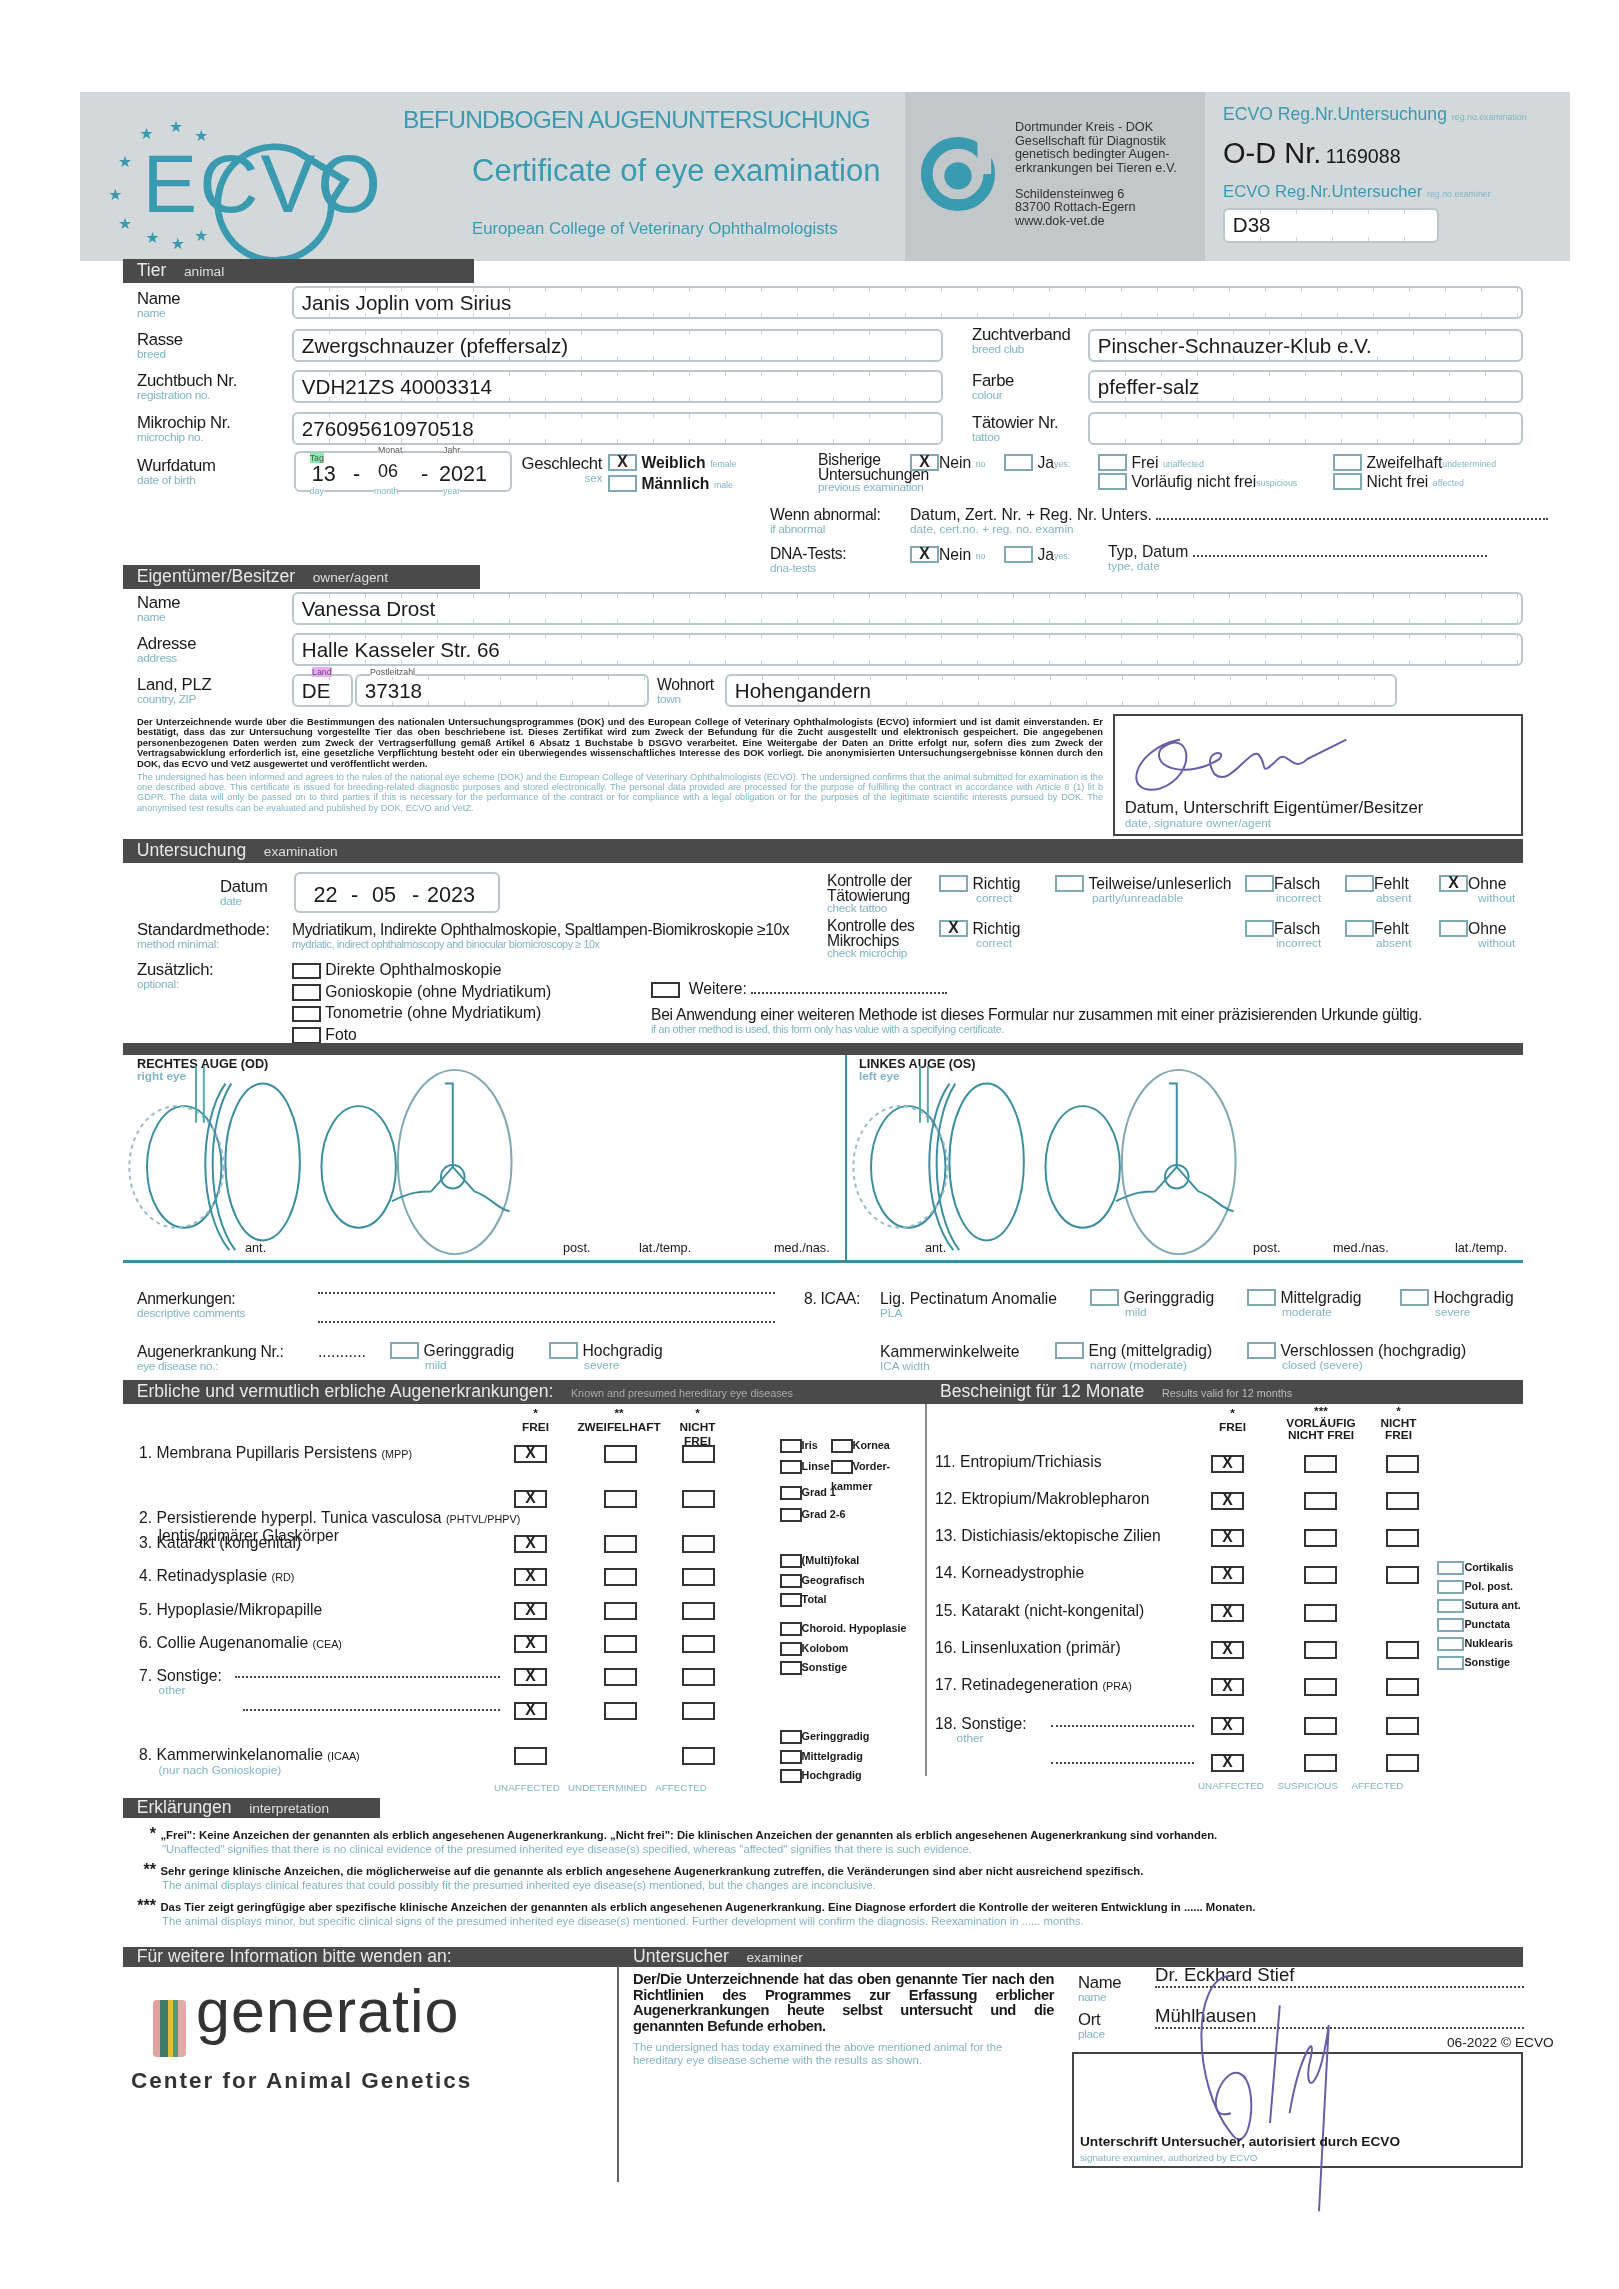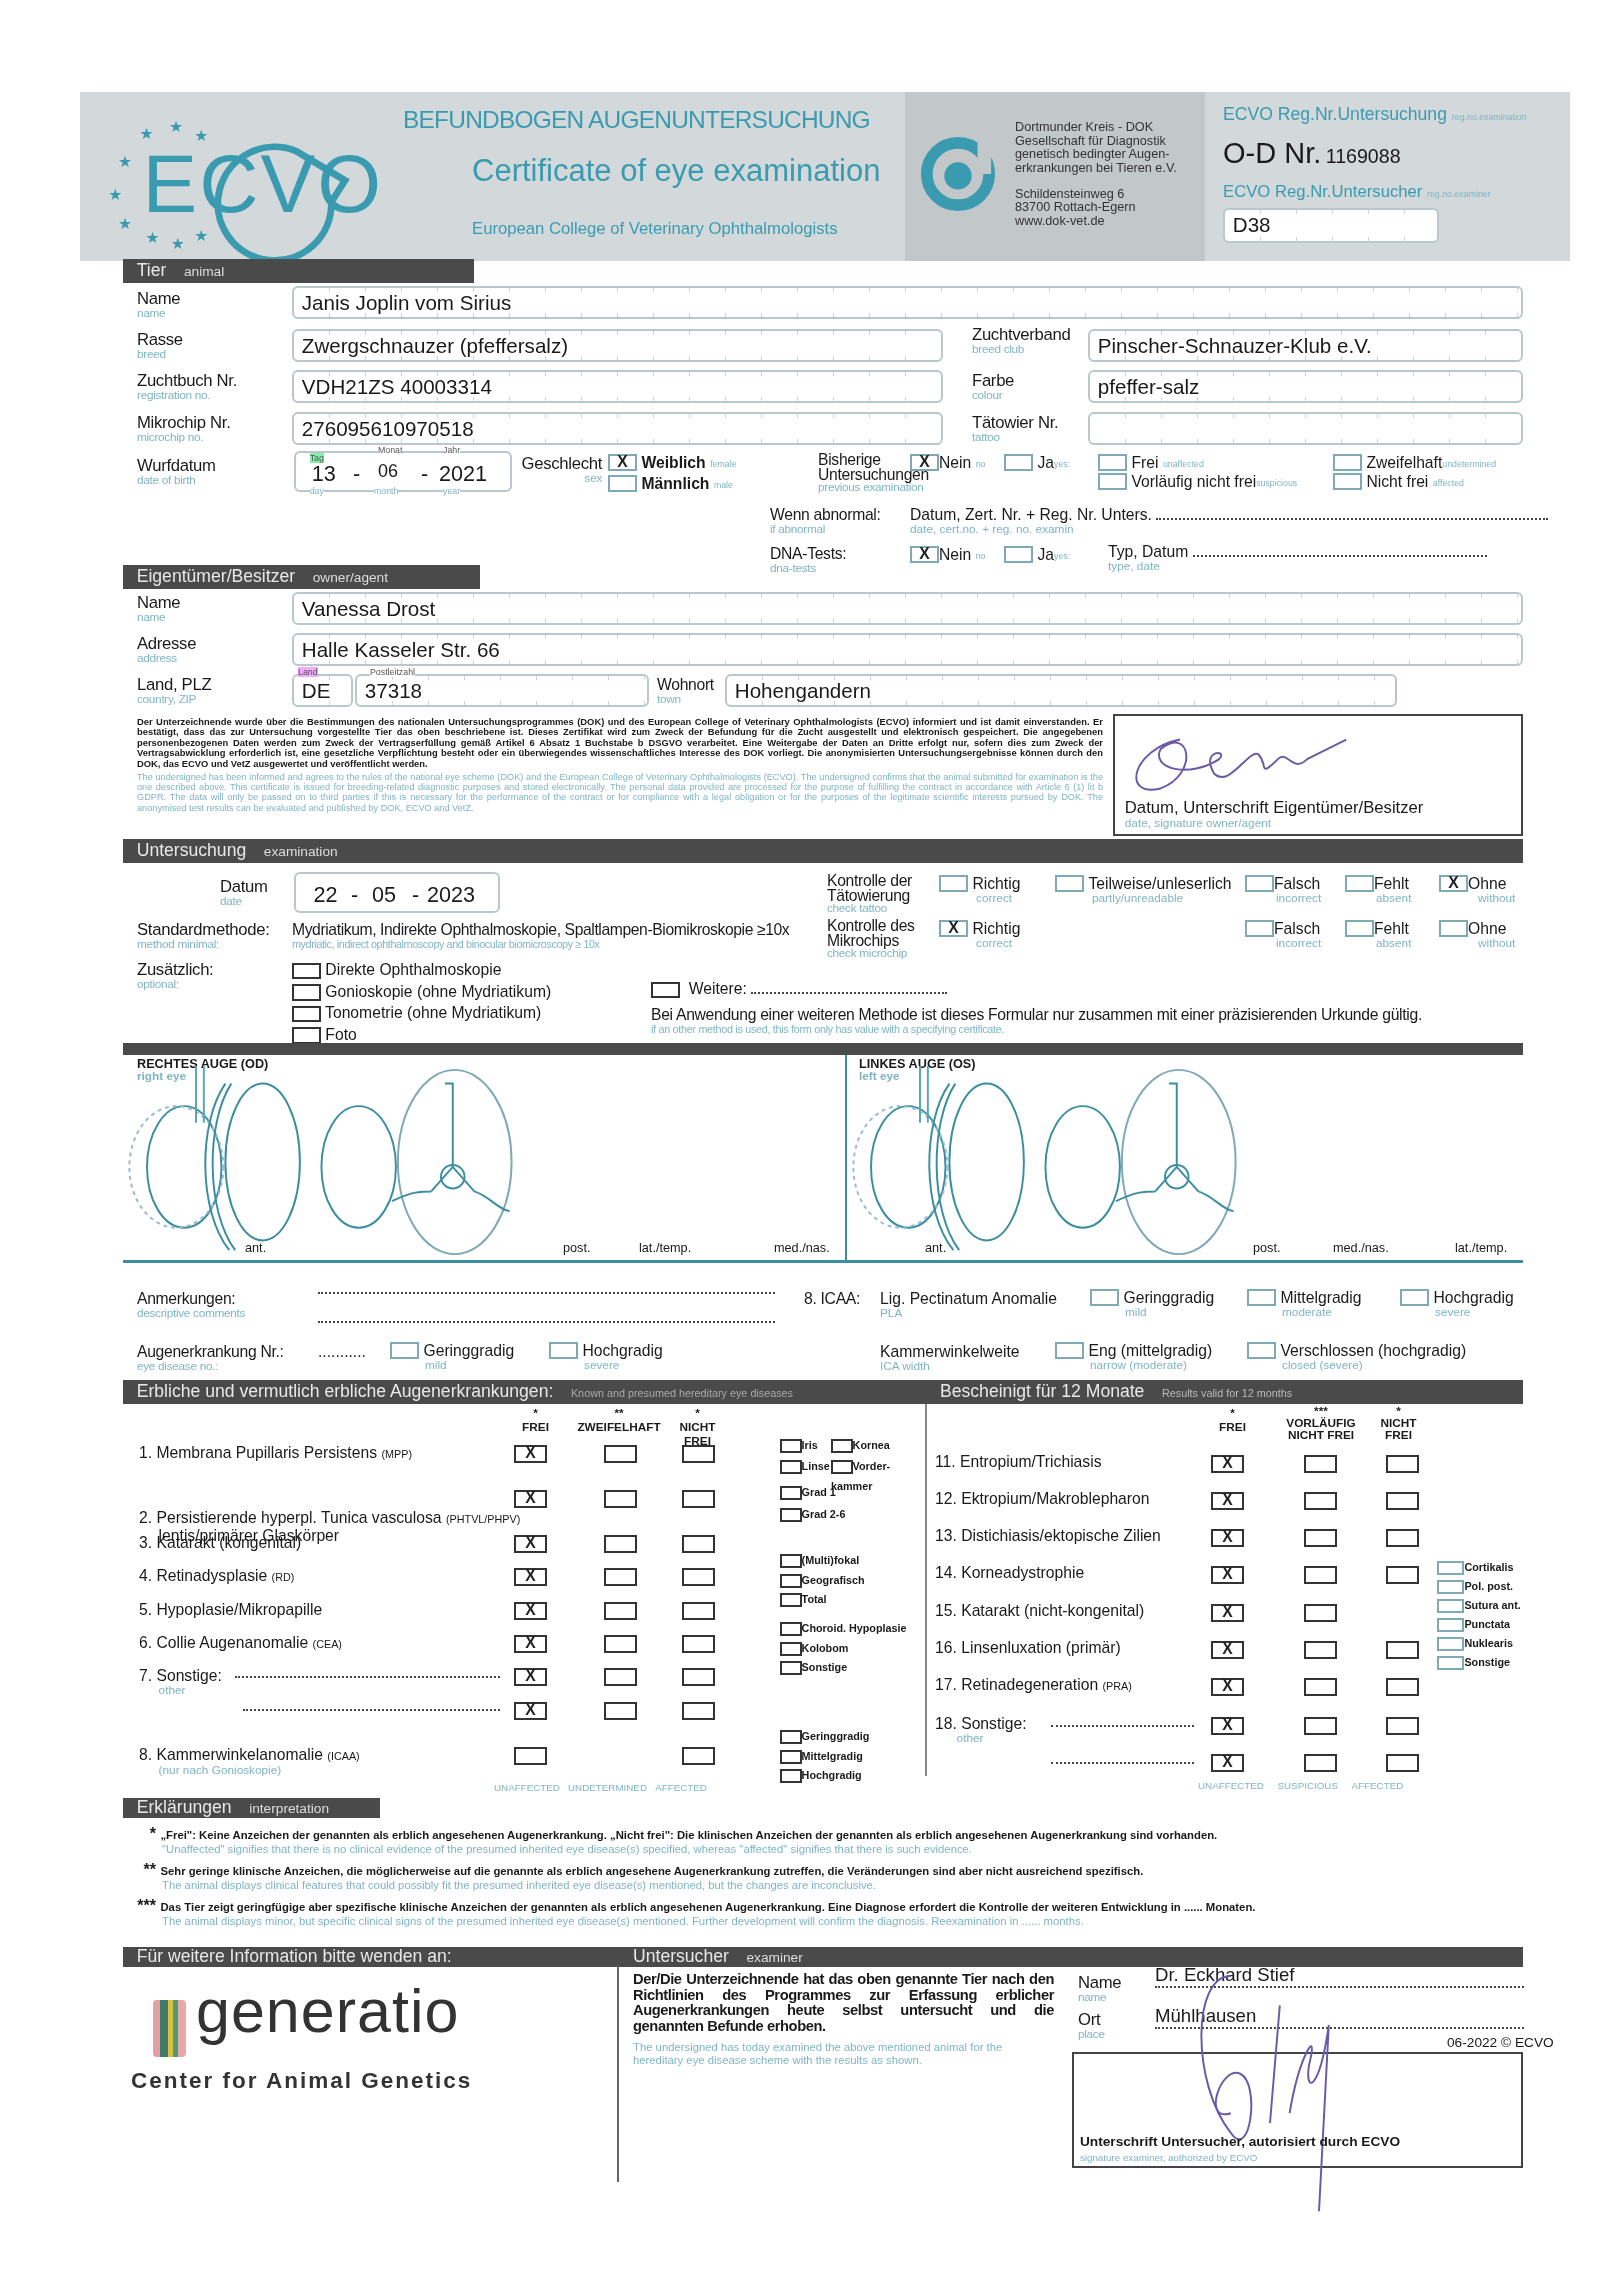--- a/index.html
+++ b/index.html
@@ -137,21 +137,21 @@
 <div class="abs bar" style="left:123px;top:565px;width:357px;">
   <span>Eigentümer/Besitzer</span><span class="en">owner/agent</span>
 </div>
 <div class="abs lbl" style="left:137px;top:594px;"><span>Name</span><span class="sub">name</span></div>
 <div class="abs field" style="left:292px;top:592px;width:1231px;">Vanessa Drost</div>
 <div class="abs lbl" style="left:137px;top:635px;"><span>Adresse</span><span class="sub">address</span></div>
 <div class="abs field" style="left:292px;top:633px;width:1231px;">Halle Kasseler Str. 66</div>
 <div class="abs lbl" style="left:137px;top:676px;"><span>Land, PLZ</span><span class="sub">country, ZIP</span></div>
 <div class="abs field" style="left:292px;top:674px;width:61px;">DE</div>
 <div class="abs field" style="left:355px;top:674px;width:294px;">37318</div>
-<div class="abs smallnote" style="left:298px;top:667px;color:#555;background:#f0abfc;">Land</div>
+<div class="abs smallnote" style="left:312px;top:667px;color:#555;background:#f0abfc;">Land</div>
 <div class="abs smallnote" style="left:370px;top:667px;color:#555;background:#fff;">Postleitzahl</div>
 <div class="abs lbl" style="left:657px;top:676px;font-size:15.7px;"><span>Wohnort</span><span class="sub">town</span></div>
 <div class="abs field" style="left:725px;top:674px;width:672px;">Hohengandern</div>
 
 <div class="abs" style="left:137px;top:717px;width:966px;font-size:9.4px;line-height:10.4px;font-weight:bold;text-align:justify;">Der Unterzeichnende wurde über die Bestimmungen des nationalen Untersuchungsprogrammes (DOK) und des European College of Veterinary Ophthalmologists (ECVO) informiert und ist damit einverstanden. Er bestätigt, dass das zur Untersuchung vorgestellte Tier das oben beschriebene ist. Dieses Zertifikat wird zum Zweck der Befundung für die Zucht ausgestellt und elektronisch gespeichert. Die angegebenen personenbezogenen Daten werden zum Zweck der Vertragserfüllung gemäß Artikel 6 Absatz 1 Buchstabe b DSGVO verarbeitet. Eine Weitergabe der Daten an Dritte erfolgt nur, sofern dies zum Zweck der Vertragsabwicklung erforderlich ist, eine gesetzliche Verpflichtung besteht oder ein überwiegendes wissenschaftliches Interesse des DOK vorliegt. Die anonymisierten Untersuchungsergebnisse können durch den DOK, das ECVO und VetZ ausgewertet und veröffentlicht werden.</div>
 <div class="abs" style="left:137px;top:772px;width:966px;font-size:9.2px;line-height:10.2px;color:#7fb5c3;text-align:justify;">The undersigned has been informed and agrees to the rules of the national eye scheme (DOK) and the European College of Veterinary Ophthalmologists (ECVO). The undersigned confirms that the animal submitted for examination is the one described above. This certificate is issued for breeding-related diagnostic purposes and stored electronically. The personal data provided are processed for the purpose of fulfilling the contract in accordance with Article 6 (1) lit b GDPR. The data will only be passed on to third parties if this is necessary for the performance of the contract or for compliance with a legal obligation or for the purposes of the legitimate scientific interests pursued by DOK. The anonymised test results can be evaluated and published by DOK, ECVO and VetZ.</div>
 <div class="abs" style="left:1113px;top:714px;width:410px;height:122px;border:2px solid #444;">
   <svg class="abs" width="255" height="88" style="left:5.9px;top:3.9px;" viewBox="0 0 260 90">
     <path d="M60 20 C10 30 0 80 40 70 C80 55 70 5 40 30 C30 50 70 60 100 40 C110 30 80 30 95 55 C110 70 130 30 140 35 C150 45 140 60 160 40 C170 30 175 55 190 40 L230 20" fill="none" stroke="#6a5aa8" stroke-width="2"></path>
   </svg>

